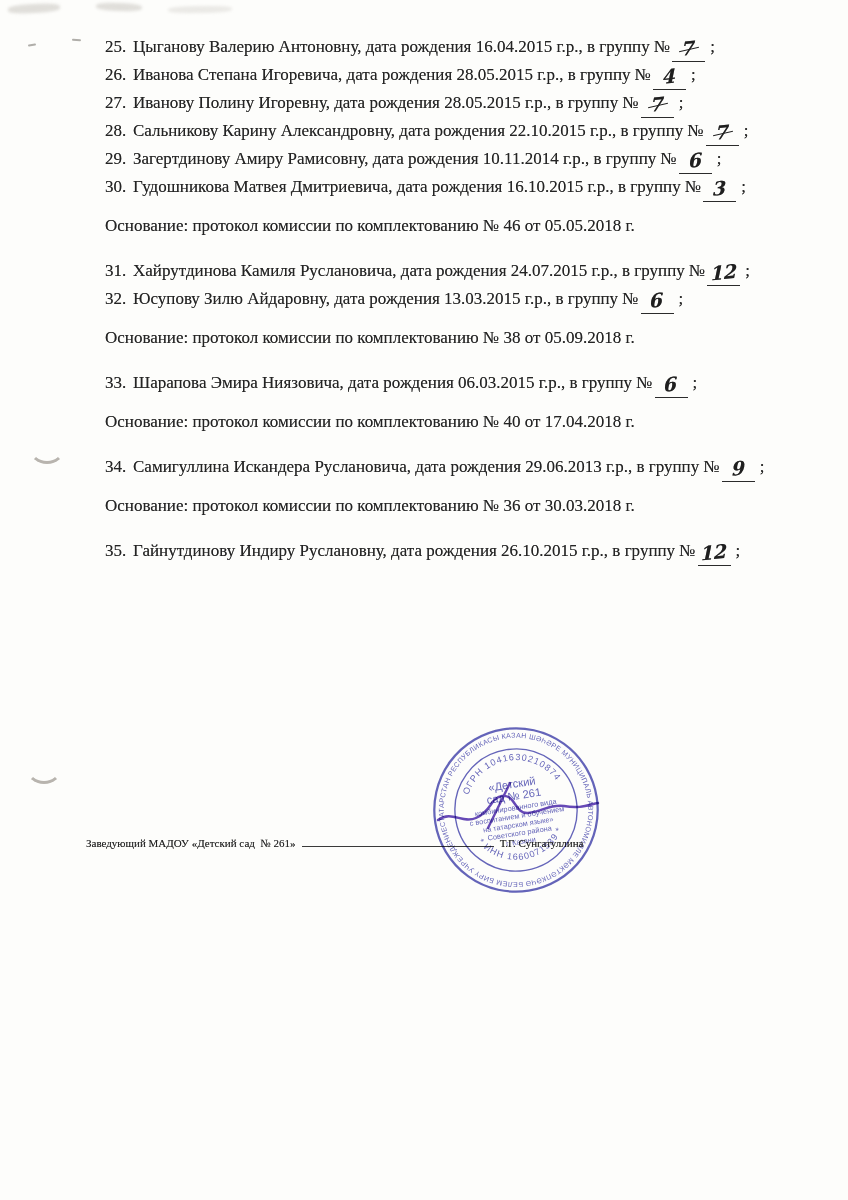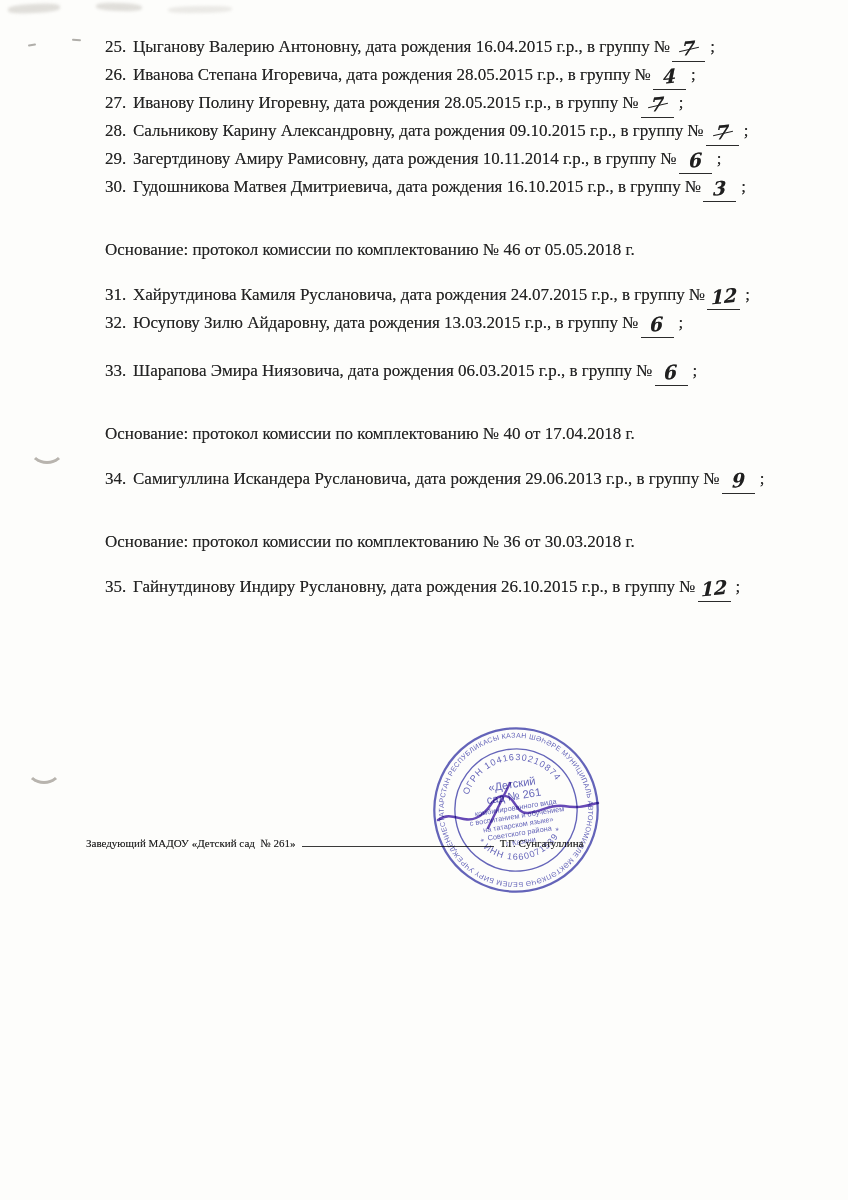--- a/index.html
+++ b/index.html
@@ -21,21 +21,21 @@
     position:absolute;width:30px;height:26px;border:3px solid transparent;
     border-bottom-color:#a7a29b;border-radius:50%;opacity:.8;
   }
   .crescent.c1{left:29px;top:432px;}
   .crescent.c2{left:26px;top:752px;}
   
   .content{position:absolute;left:0;top:0;width:848px;padding:34px 40px 0 105px;box-sizing:border-box;}
   .row{font-size:17px;line-height:25px;white-space:nowrap;
        text-shadow:0 0 .4px rgba(20,20,20,.5);}
   .row.after-basis{margin-top:20px;}
-  .basis{font-size:17px;line-height:25px;margin-top:35px;white-space:nowrap;
+  .basis{font-size:17px;line-height:25px;margin-top:11px;white-space:nowrap;
          text-shadow:0 0 .4px rgba(20,20,20,.5);}
   .basis.indent{margin-left:20px;}
   .num{display:inline-block;width:28px;}
   .hw-u{
     display:inline-block;min-width:33px;text-align:center;
     border-bottom:1.4px solid #2b2b2b;vertical-align:-3px;line-height:19px;height:21px;
     margin-left:2px;
   }
   .hw{
     display:inline-block;font-family:"DejaVu Serif",serif;font-style:italic;
@@ -77,26 +77,27 @@
   <div class="smudge s3"></div>
   <div class="dash d1"></div>
   <div class="dash d2"></div>
   <div class="crescent c1"></div>
   <div class="crescent c2"></div>
 
   <div class="content" id="entries">
       <div class="row"><span class="num">25.</span><span class="txt">Цыганову Валерию Антоновну, дата рождения 16.04.2015 г.р., в группу №</span><span class="hw-u"><span class="hw crossed">7</span></span><span class="semi">;</span></div>
       <div class="row"><span class="num">26.</span><span class="txt">Иванова Степана Игоревича, дата рождения 28.05.2015 г.р., в группу №</span><span class="hw-u"><span class="hw">4</span></span><span class="semi">;</span></div>
       <div class="row"><span class="num">27.</span><span class="txt">Иванову Полину Игоревну, дата рождения 28.05.2015 г.р., в группу №</span><span class="hw-u"><span class="hw crossed">7</span></span><span class="semi">;</span></div>
-      <div class="row"><span class="num">28.</span><span class="txt">Сальникову Карину Александровну, дата рождения 09.10.2015 г.р., в группу №</span><span class="hw-u"><span class="hw crossed">7</span></span><span class="semi">;</span></div>
+      <div class="row"><span class="num">28.</span><span class="txt">Сальникову Карину Александровну, дата рождения 22.10.2015 г.р., в группу №</span><span class="hw-u"><span class="hw crossed">7</span></span><span class="semi">;</span></div>
       <div class="row"><span class="num">29.</span><span class="txt">Загертдинову Амиру Рамисовну, дата рождения 10.11.2014 г.р., в группу №</span><span class="hw-u"><span class="hw">6</span></span><span class="semi">;</span></div>
       <div class="row"><span class="num">30.</span><span class="txt">Гудошникова Матвея Дмитриевича, дата рождения 16.10.2015 г.р., в группу №</span><span class="hw-u"><span class="hw">3</span></span><span class="semi">;</span></div>
       <div class="basis"><span>Основание: протокол комиссии по комплектованию № 46 от 05.05.2018 г.</span></div>
       <div class="row after-basis"><span class="num">31.</span><span class="txt">Хайрутдинова Камиля Руслановича, дата рождения 24.07.2015 г.р., в группу №</span><span class="hw-u"><span class="hw">12</span></span><span class="semi">;</span></div>
       <div class="row"><span class="num">32.</span><span class="txt">Юсупову Зилю Айдаровну, дата рождения 13.03.2015 г.р., в группу №</span><span class="hw-u"><span class="hw">6</span></span><span class="semi">;</span></div>
+      <div class="basis"><span>Основание: протокол комиссии по комплектованию № 38 от 05.09.2018 г.</span></div>
       <div class="row after-basis"><span class="num">33.</span><span class="txt">Шарапова Эмира Ниязовича, дата рождения 06.03.2015 г.р., в группу №</span><span class="hw-u"><span class="hw">6</span></span><span class="semi">;</span></div>
       <div class="basis"><span>Основание: протокол комиссии по комплектованию № 40 от 17.04.2018 г.</span></div>
       <div class="row after-basis"><span class="num">34.</span><span class="txt">Самигуллина Искандера Руслановича, дата рождения 29.06.2013 г.р., в группу №</span><span class="hw-u"><span class="hw">9</span></span><span class="semi">;</span></div>
       <div class="basis"><span>Основание: протокол комиссии по комплектованию № 36 от 30.03.2018 г.</span></div>
       <div class="row after-basis"><span class="num">35.</span><span class="txt">Гайнутдинову Индиру Руслановну, дата рождения 26.10.2015 г.р., в группу №</span><span class="hw-u"><span class="hw">12</span></span><span class="semi">;</span></div>
     </div>
 
   <div class="sig-row">
     <span>Заведующий МАДОУ «Детский сад  № 261»</span><span class="sig-line"></span><span>Т.Г. Сунгатуллина</span>
   </div>

